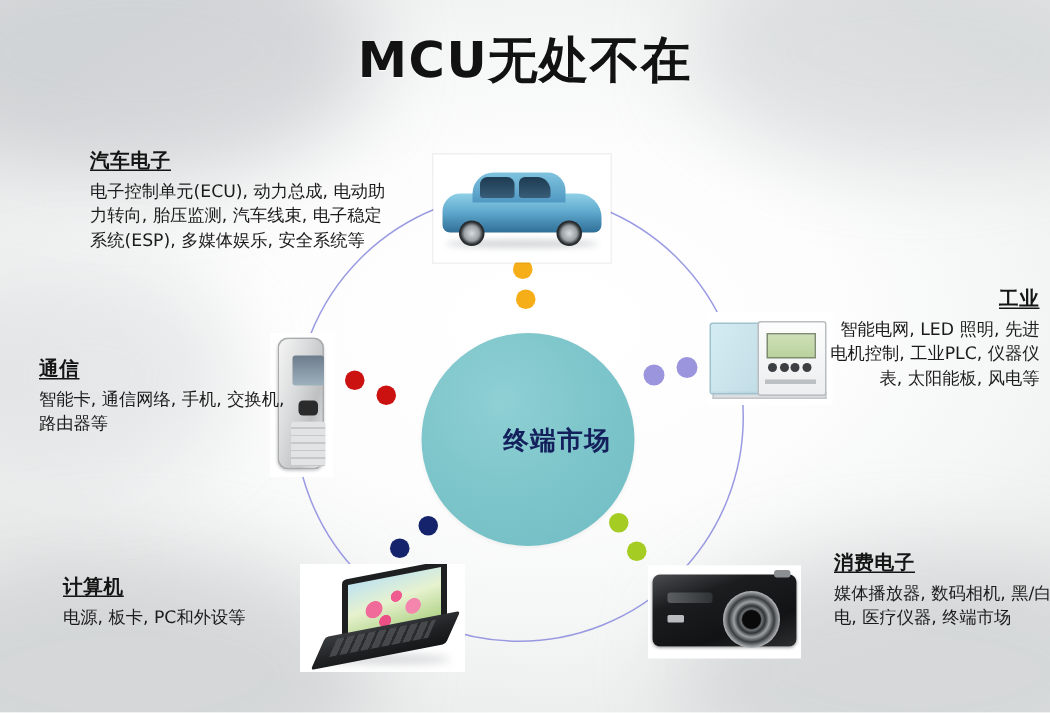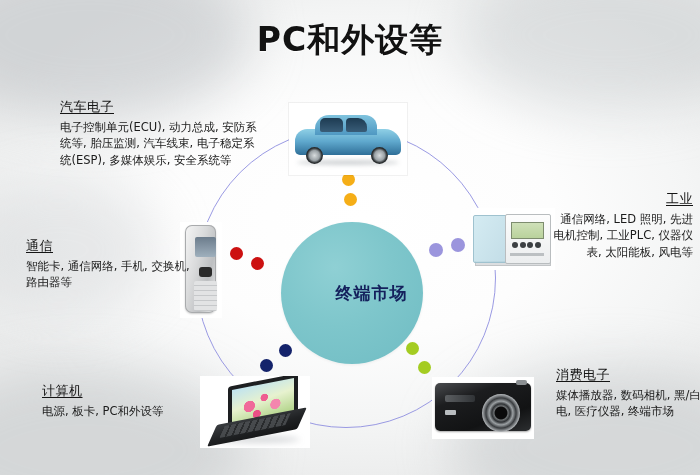--- a/index.html
+++ b/index.html
@@ -97,21 +97,21 @@
   
   .dot {
     position: absolute;
     border-radius: 50%;
   }
 
   
   .block { position: absolute; }
   .block .head {
     font-family: "DejaVu Sans", "Liberation Sans", sans-serif;
-    font-weight: normal;
+    font-weight: bold;
     font-size: 13px;
     color: #151515;
     text-decoration: underline;
     text-underline-offset: 2px;
     margin-bottom: 3px;
     letter-spacing: .5px;
   }
   .block .body {
     font-family: "DejaVu Sans", "Liberation Sans", sans-serif;
     font-size: 11.5px;
@@ -285,21 +285,21 @@
 <body>
 
 <div id="slide">
 
   <div class="bg-wash tl"></div>
   <div class="bg-wash tr"></div>
   <div class="bg-wash bl"></div>
   <div class="bg-wash br"></div>
   <div class="bg-wash ml"></div>
 
-  <div class="title">PC和外设等</div>
+  <div class="title">MCU无处不在</div>
 
   <div class="ring"></div>
   <div class="ring-mask" style="left:289px; top:103px; width:118px; height:72px;"></div>
   <div class="ring-mask" style="left:180px; top:222px; width:42px; height:96px;"></div>
   <div class="ring-mask" style="left:471px; top:208px; width:84px; height:62px;"></div>
   <div class="ring-mask" style="left:200px; top:376px; width:110px; height:62px;"></div>
   <div class="ring-mask" style="left:432px; top:377px; width:102px; height:58px;"></div>
 
   <div class="hub">
     <span class="hub-label">终端市场</span>
@@ -362,36 +362,36 @@
       <span class="ind-btn"></span>
       <span class="ind-btn"></span>
       <span class="ind-btn"></span>
       <span class="ind-btn"></span>
     </div>
     <div class="ind-label"></div>
   </div>
 
   <div class="block" id="block-automotive">
     <div class="head">汽车电子</div>
-    <div class="body">电子控制单元(ECU), 动力总成, 安防系统等, 胎压监测, 汽车线束, 电子稳定系统(ESP), 多媒体娱乐, 安全系统等</div>
+    <div class="body">电子控制单元(ECU), 动力总成, 电动助力转向, 胎压监测, 汽车线束, 电子稳定系统(ESP), 多媒体娱乐, 安全系统等</div>
   </div>
 
   <div class="block" id="block-computer">
     <div class="head">计算机</div>
     <div class="body">电源, 板卡, PC和外设等</div>
   </div>
 
   <div class="block" id="block-comm">
     <div class="head">通信</div>
     <div class="body">智能卡, 通信网络, 手机, 交换机, 路由器等</div>
   </div>
 
   <div class="block" id="block-industry">
     <div class="head">工业</div>
-    <div class="body">通信网络, LED 照明, 先进电机控制, 工业PLC, 仪器仪表, 太阳能板, 风电等</div>
+    <div class="body">智能电网, LED 照明, 先进电机控制, 工业PLC, 仪器仪表, 太阳能板, 风电等</div>
   </div>
 
   <div class="block" id="block-consumer">
     <div class="head">消费电子</div>
     <div class="body">媒体播放器, 数码相机, 黑/白家电, 医疗仪器, 终端市场</div>
   </div>
 
 </div>
 
 </body></html>

